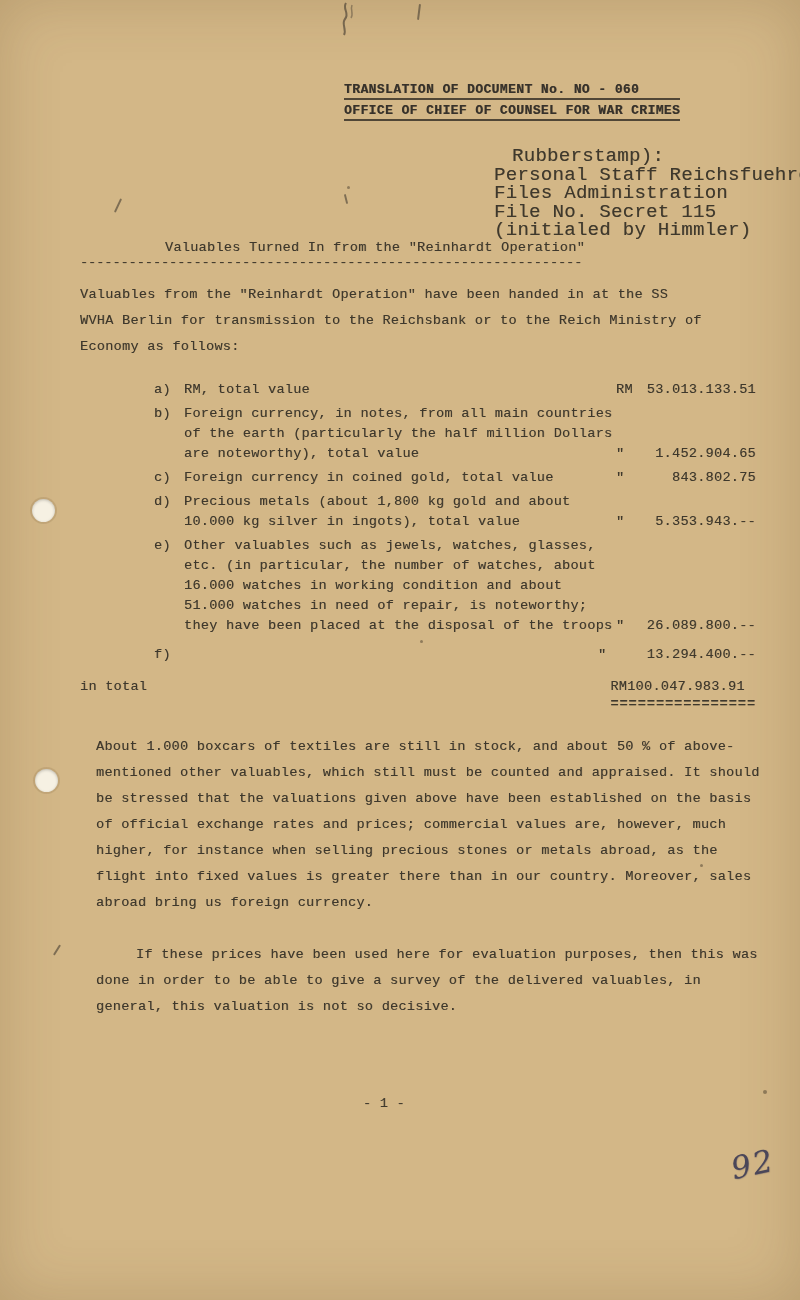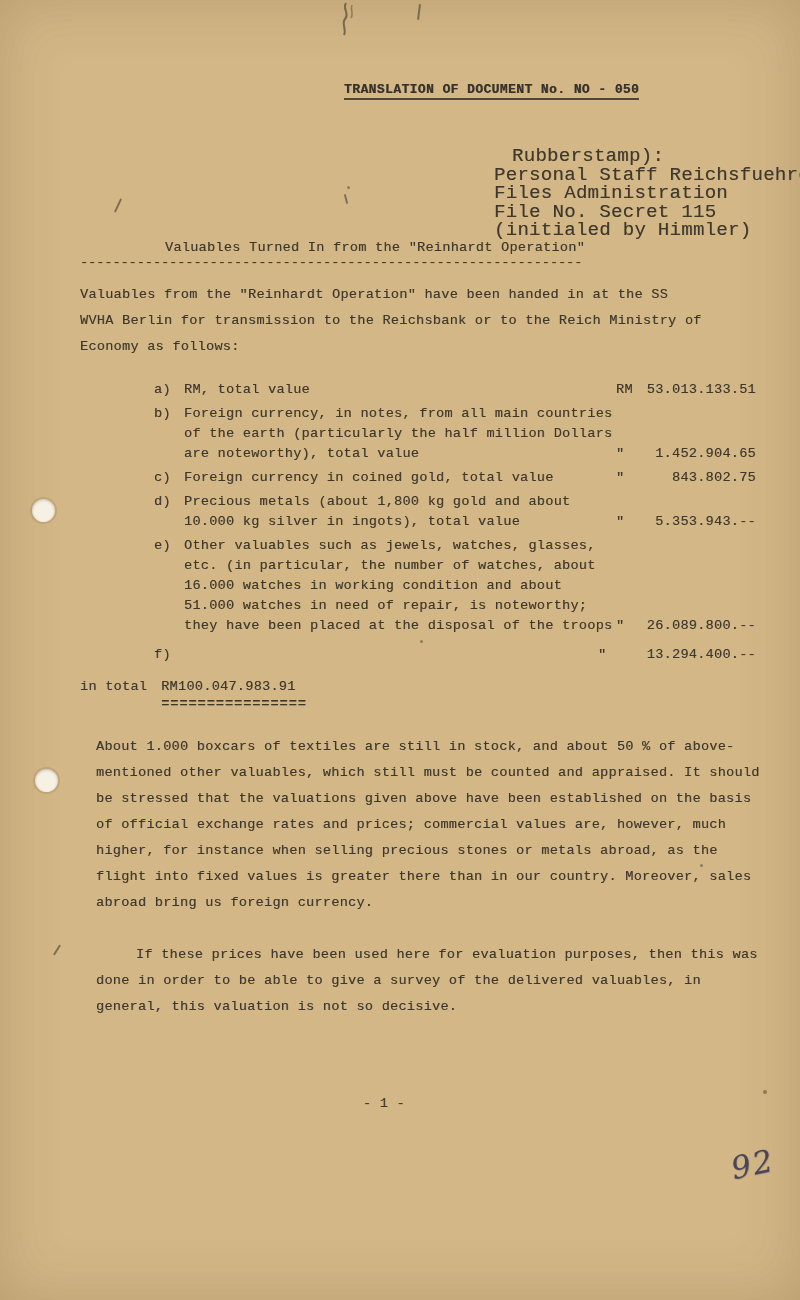--- a/index.html
+++ b/index.html
@@ -43,21 +43,21 @@
   .intro { margin:0; width:624px; line-height:26px; }
 
   .items { margin:20px 0 0 74px; }
   .item { display:flex; align-items:flex-end; line-height:20px; margin-bottom:4px; }
   .item .letter { flex:0 0 30px; align-self:flex-start; }
   .item .itext { flex:0 0 432px; }
   .item .ival { margin-left:auto; display:flex; justify-content:space-between; width:158px;gap:11px; }
   .item .amt { text-align:right; }
   .item-f { margin-top:9px; }
 
-  .total-row { margin-top:12px; display:flex; justify-content:flex-start; line-height:20px; }
+  .total-row { margin-top:12px; display:flex; justify-content:space-between; line-height:20px; }
   .total-label { margin-right:14px; }
   .total-value-block { display:inline-block; }
   .total-underline { display:block; font-weight:bold; letter-spacing:1px; line-height:13px; white-space:nowrap; }
 
   .para { margin:24px 0 0 16px; width:676px; line-height:26px; }
   .p2 { text-indent:40px; margin-top:26px; }
 
   .page-number { position:absolute; left:363px; top:1096px; }
 
   .handwritten {
@@ -105,21 +105,22 @@
   <div class="mark mark-slash1"></div>
   <div class="mark mark-slash2"></div>
   <div class="mark mark-slash3"></div>
   <div class="mark mark-slash4"></div>
   <div class="speck speck-1"></div>
   <div class="speck speck-2"></div>
   <div class="speck speck-3"></div>
   <div class="speck speck-4"></div>
 
   <header class="doc-header">
-    <div class="hline">TRANSLATION OF DOCUMENT No. NO - 050</div>
+    <div class="hline">TRANSLATION OF DOCUMENT No. NO - 060</div>
+    <div class="hline">OFFICE OF CHIEF OF COUNSEL FOR WAR CRIMES</div>
   </header>
 
   <div class="stamp">
     <div class="stamp-label">Rubberstamp):</div>
     <div>Personal Staff Reichsfuehrer SS</div>
     <div>Files Administration</div>
     <div>File No. Secret 115</div>
     <div>(initialed by Himmler)</div>
   </div>
 

